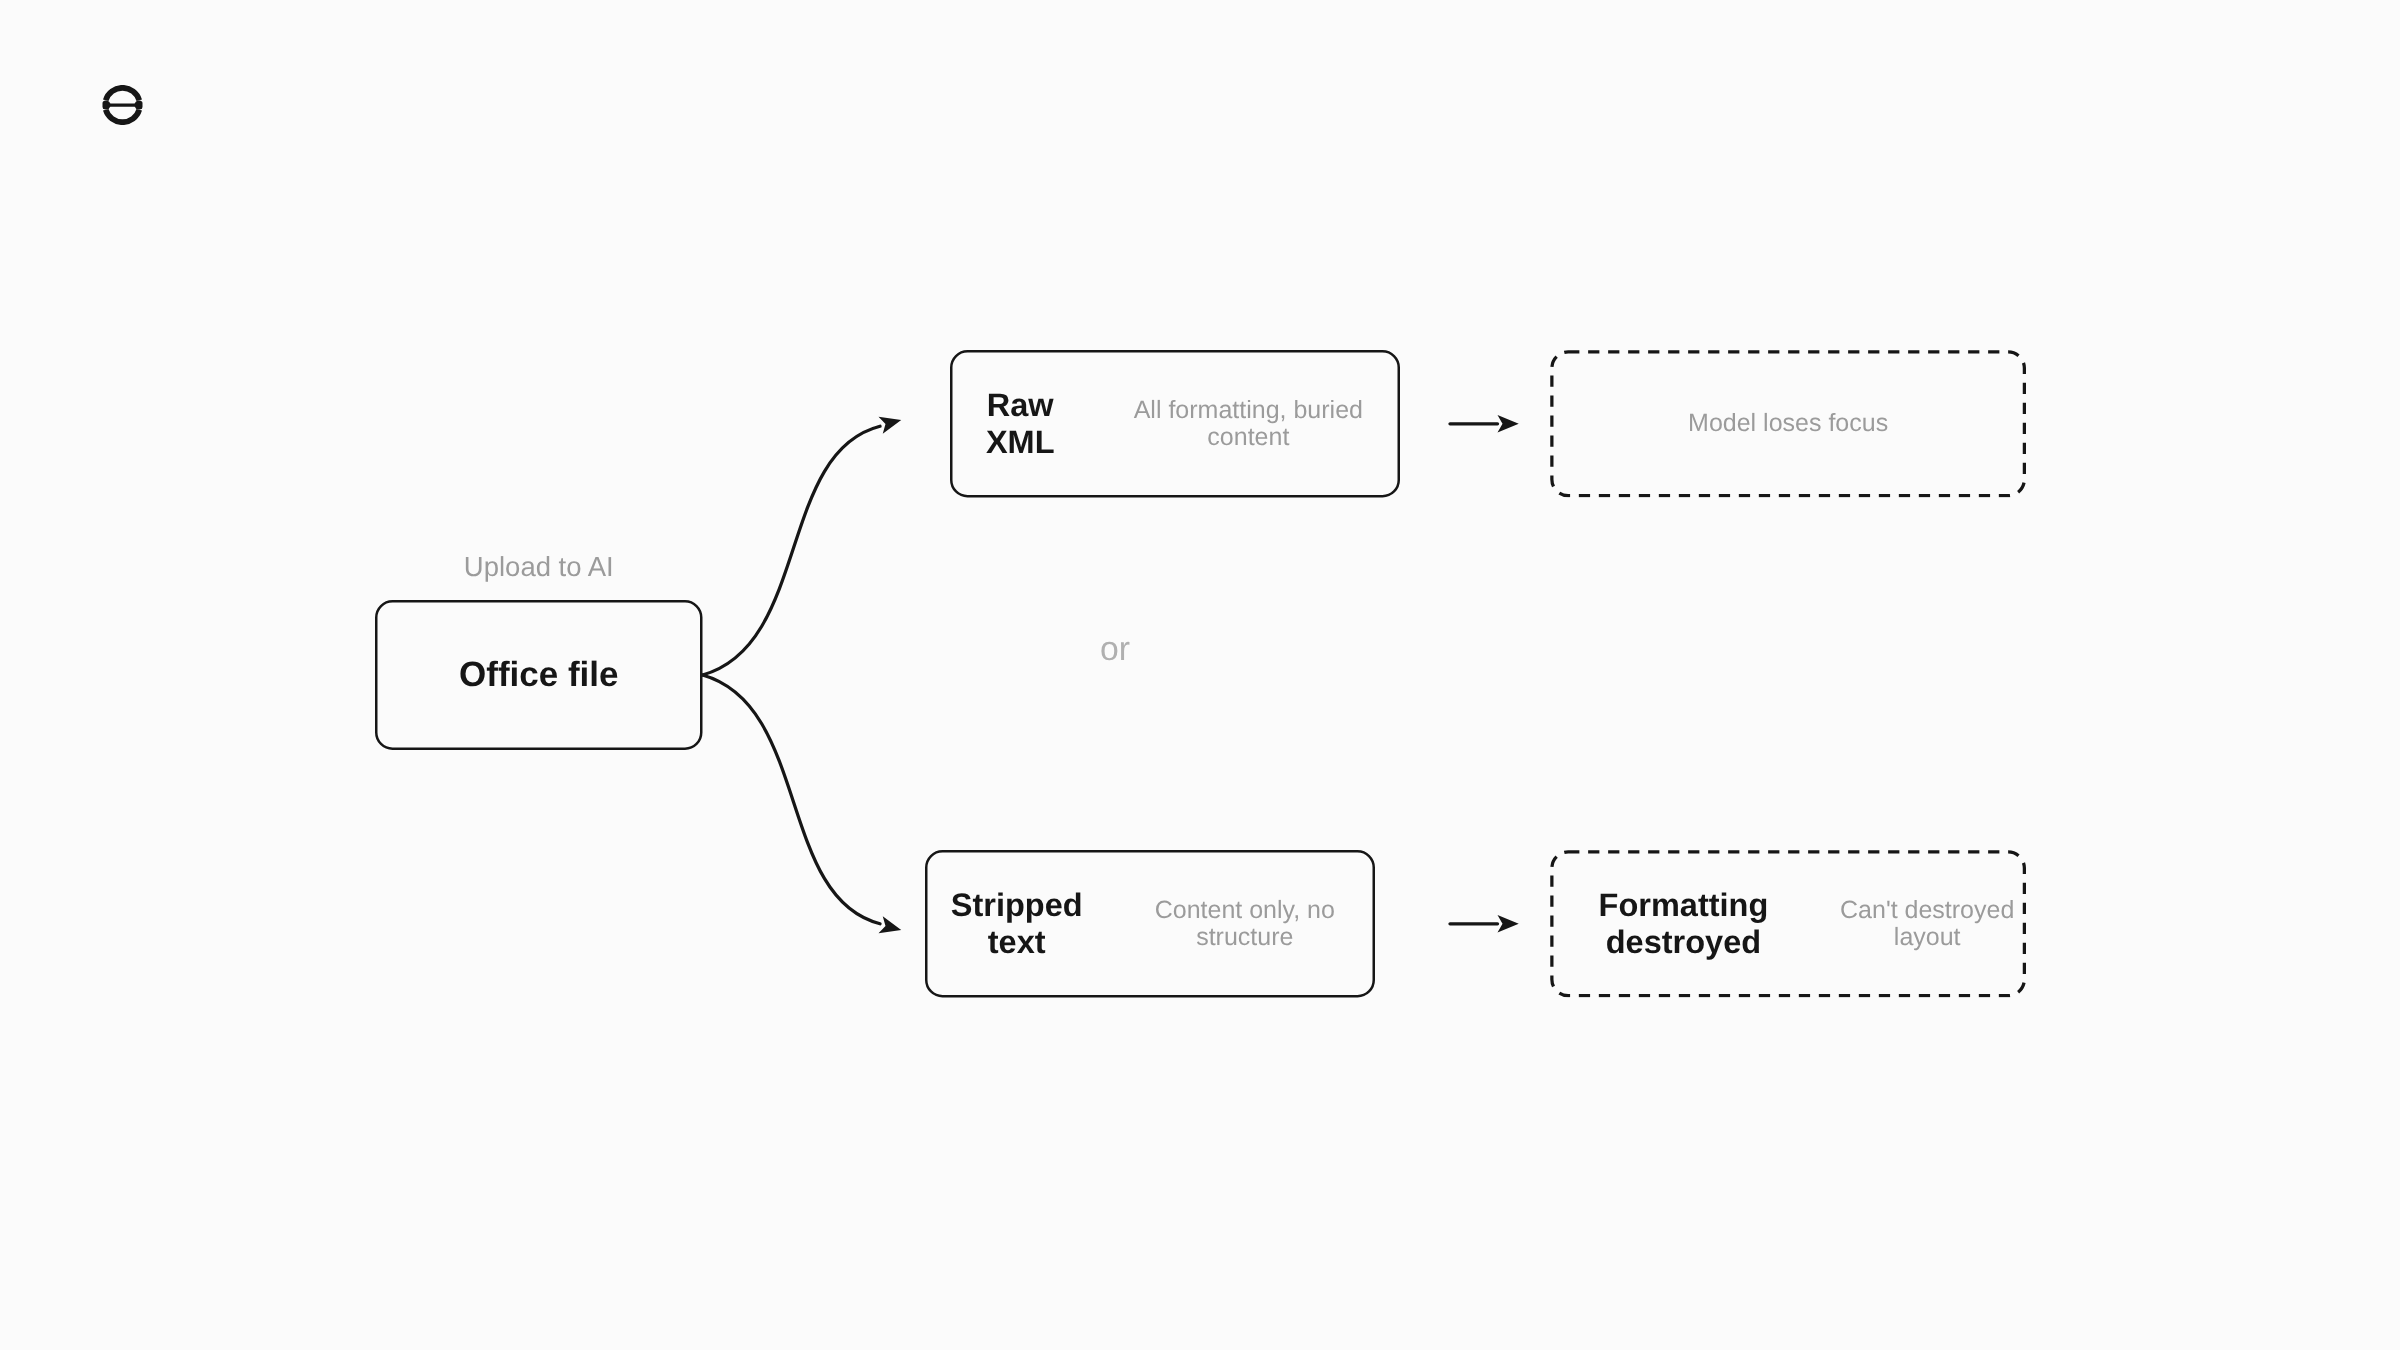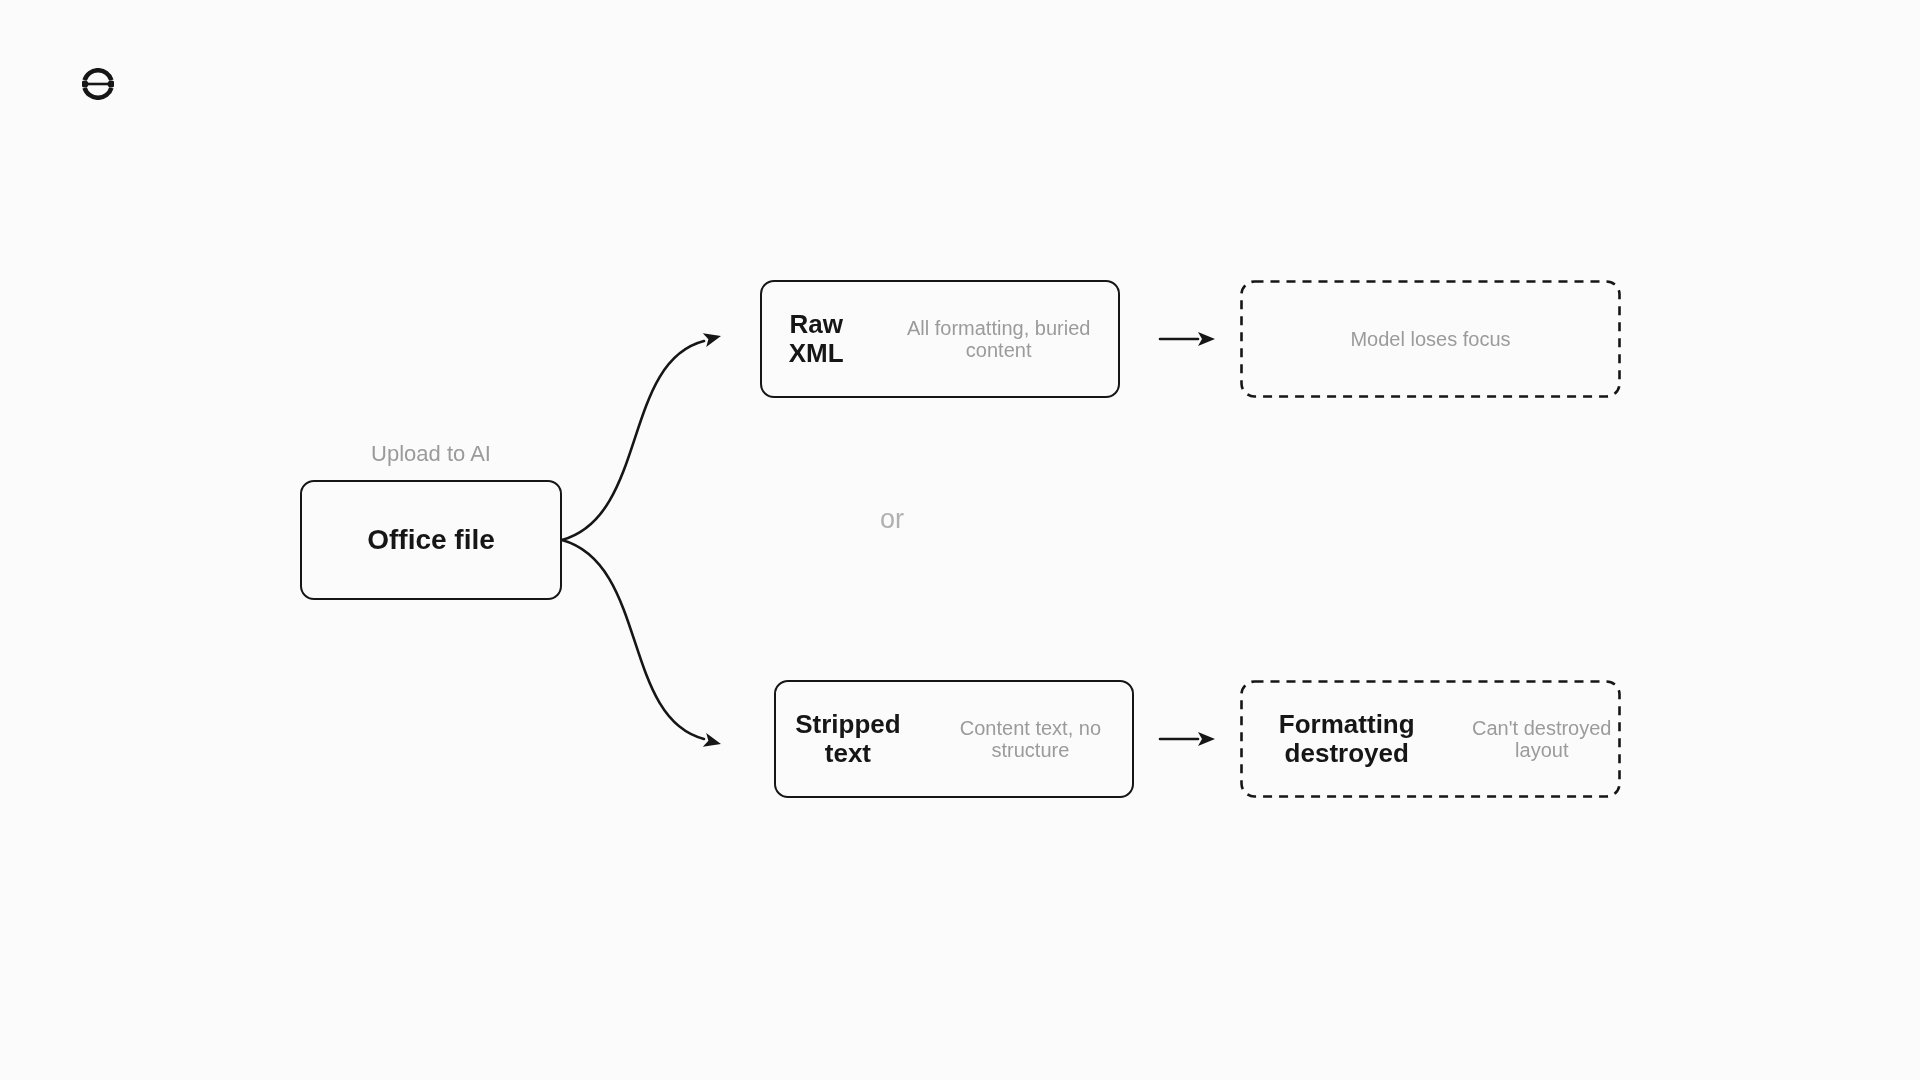--- a/index.html
+++ b/index.html
@@ -38,21 +38,21 @@
   .node-title{
     font-size:26px;font-weight:bold;color:var(--ink);line-height:1.1;
     position:relative;
   }
   .node-sub{
     font-size:20px;color:var(--muted);line-height:1.1;position:relative;
   }
   #office-node{left:300px;top:480px;width:262px;height:120px;}
   #office-node .node-title{font-size:28px;}
   #raw-node{left:760px;top:280px;width:360px;height:118px;}
-  #stripped-node{left:774px;top:680px;width:360px;height:118px;justify-content:flex-end;}
+  #stripped-node{left:740px;top:680px;width:360px;height:118px;justify-content:flex-end;}
   #ctx-node{left:1240px;top:280px;width:381px;height:118px;}
   #fmt-node{left:1240px;top:680px;width:381px;height:118px;justify-content:center;}
   .upload-label{
     position:absolute;left:300px;top:441px;width:262px;
     text-align:center;font-size:22px;color:var(--muted);
   }
   .or-label{
     position:absolute;left:880px;top:504px;width:120px;
     font-size:27px;color:var(--faint);
   }
@@ -95,21 +95,21 @@
 
 <div class="or-label">or</div>
 
 <div class="node" id="raw-node">
   <div class="node-title">Raw XML</div>
   <div class="node-sub">All formatting, buried content</div>
 </div>
 
 <div class="node" id="stripped-node">
   <div class="node-title">Stripped text</div>
-  <div class="node-sub">Content text, no structure</div>
+  <div class="node-sub">Content only, no structure</div>
 </div>
 
 <div class="node dashed" id="ctx-node">
   <svg class="dash-rect" viewBox="0 0 381 118">
     <rect x="1.5" y="1.5" width="378" height="115" rx="13" fill="none" stroke="#161616" stroke-width="2.6" stroke-dasharray="9 7"></rect>
   </svg>
   <div class="node-sub">Model loses focus</div>
 </div>
 
 <div class="node dashed" id="fmt-node">

